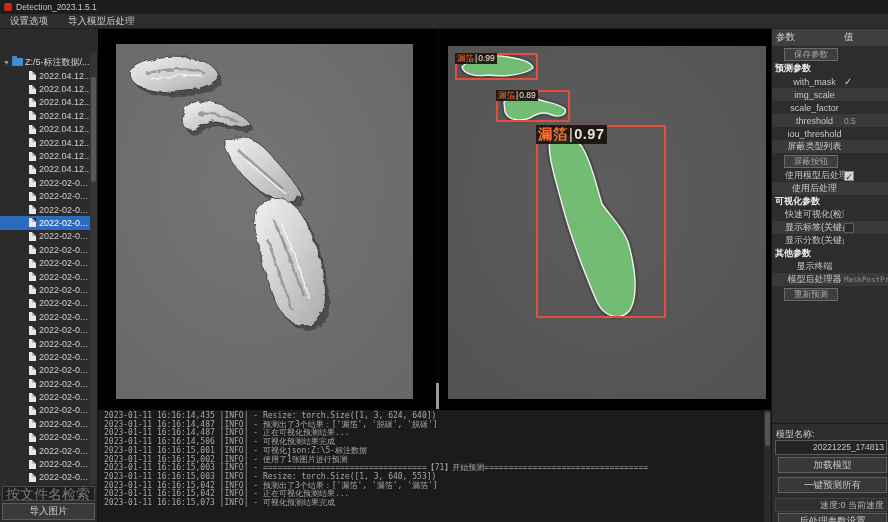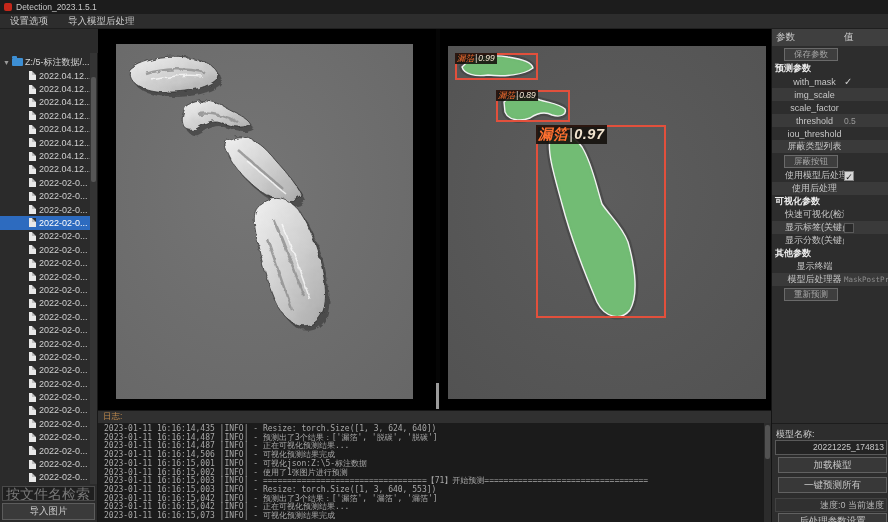--- a/index.html
+++ b/index.html
@@ -30,21 +30,21 @@
                 font-size:14px;padding:0 3px;font-family:inherit;}
   .search-input::placeholder{color:#787878;}
   .import-btn{margin:1px 2px 2px 2px;height:17px;background:#3a3a3a;border:1px solid #5c5c5c;color:#cccccc;
               font-size:9.5px;font-family:inherit;}
   
   .center{flex:1;min-width:0;display:flex;flex-direction:column;border-right:1px solid #141414;}
   .viewer{height:381px;background:#000;display:flex;position:relative;}
   .panel-left{width:338px;min-width:338px;position:relative;}
   .vsplit{width:4px;background:#050505;position:relative;}
   .vsplit-handle{position:absolute;bottom:1px;left:0;width:3px;height:26px;background:#9b9b9b;}
-  .panel-right{flex:1;position:relative;font-style:italic;}
+  .panel-right{flex:1;position:relative;}
   .img-left{position:absolute;left:18px;top:15px;width:297px;height:355px;}
   .img-right{position:absolute;left:8px;top:17px;width:318px;height:353px;}
   .img-right svg,.img-left svg{position:absolute;left:0;top:0;}
   .det-box{position:absolute;border:2px solid var(--accent,#e2503c);box-sizing:border-box;}
   .det-label{position:absolute;left:-2px;top:-2px;display:flex;align-items:center;white-space:nowrap;
              background:rgba(18,15,10,0.88);padding:0 2px;}
   .det-box.small .det-label{font-size:8.5px;line-height:11px;}
   .det-box.large .det-label{font-size:14.5px;line-height:19px;font-weight:bold;letter-spacing:.5px;}
   .det-lab{color:var(--labelcol,#ff7030);}
   .det-sep{color:#e9e2d6;padding:0 1px;font-weight:normal;}
@@ -348,23 +348,20 @@
                     <span class="det-lab">漏箔</span>
                     <span class="det-sep">|</span>
                     <span class="det-score">0.97</span>
                   </div>
                 </div>
               </div>
           </div>
         </div>
       </div>
 
-      <div class="logbar">
-        <span>日志:</span>
-      </div>
       <div class="log">
         <div>
             <div class="log-line">2023-01-11 16:16:14,435 |INFO| - Resize: torch.Size([1, 3, 624, 640])</div>
             <div class="log-line">2023-01-11 16:16:14,487 |INFO| - 预测出了3个结果：['漏箔', '脱碳', '脱碳']</div>
             <div class="log-line">2023-01-11 16:16:14,487 |INFO| - 正在可视化预测结果...</div>
             <div class="log-line">2023-01-11 16:16:14,506 |INFO| - 可视化预测结果完成</div>
             <div class="log-line">2023-01-11 16:16:15,001 |INFO| - 可视化json:Z:\5-标注数据</div>
             <div class="log-line">2023-01-11 16:16:15,002 |INFO| - 使用了1张图片进行预测</div>
             <div class="log-line">2023-01-11 16:16:15,003 |INFO| - ==================================【71】开始预测==================================</div>
             <div class="log-line">2023-01-11 16:16:15,003 |INFO| - Resize: torch.Size([1, 3, 640, 553])</div>

